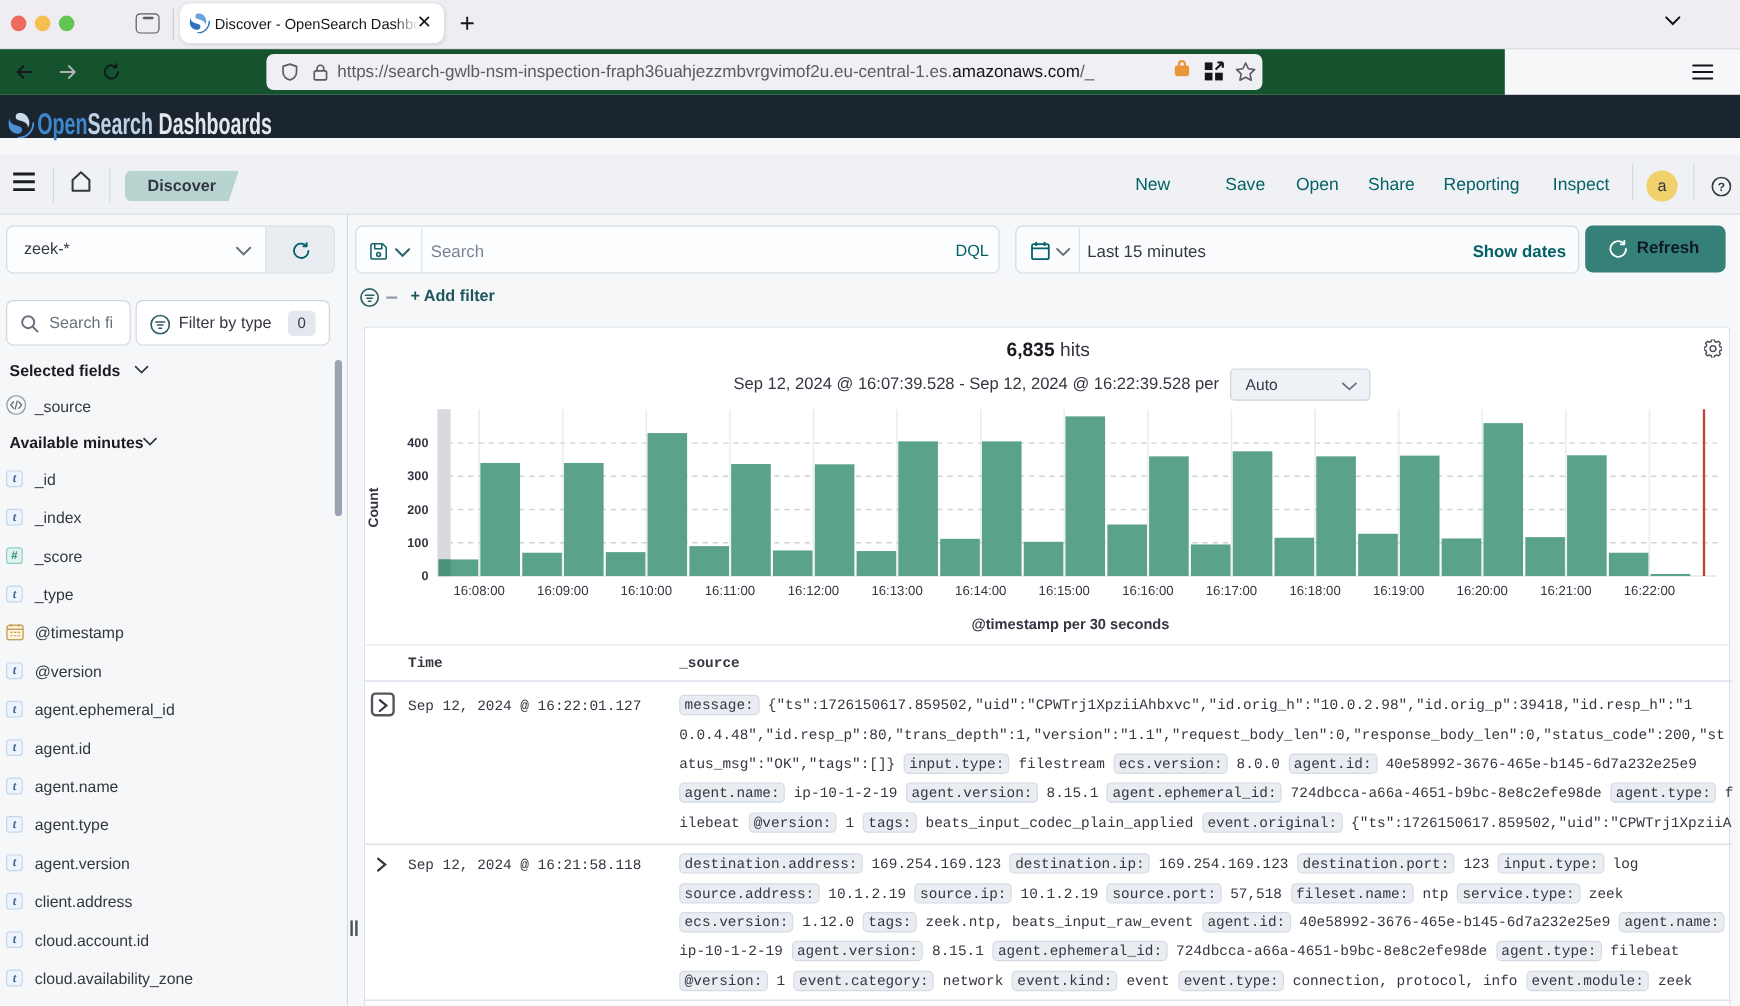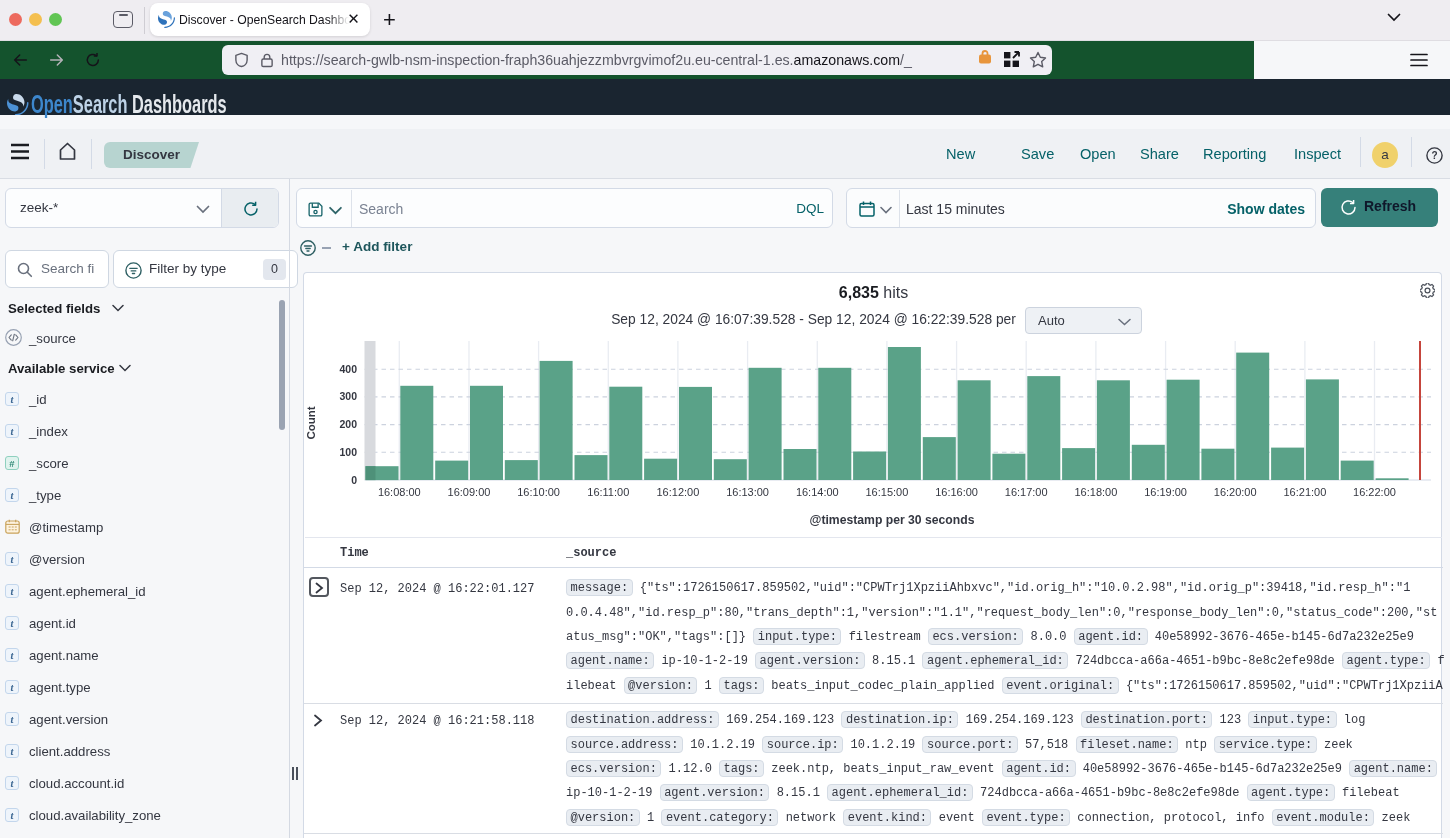--- a/index.html
+++ b/index.html
@@ -47,21 +47,21 @@
 #datepick { left:846px; width:470px; background:#fbfcfd; }
 #lastmin { position:absolute; left:59px; top:12px; font-size:14px; color:#343741; }
 #showdates { position:absolute; right:10px; top:12px; font-size:14px; font-weight:700; color:#056168; }
 #refreshbtn { position:absolute; left:1321px; top:188px; width:117px; height:39px; background:#36807a; border-radius:6px; color:#0f172a; }
 #refreshbtn span { position:absolute; left:43px; top:10px; font-size:14px; font-weight:700; }
 
 
 #sidebar { position:absolute; left:0; top:235px; width:289px; height:603px; background:#f6f7f9; }
 #fldsearch { position:absolute; left:5px; top:15px; width:104px; height:38px; background:#fff; border:1px solid #cfd7e2; border-radius:6px; }
 #fldsearch span { position:absolute; left:35px; top:10px; font-size:13.5px; color:#69707d; white-space:nowrap; overflow:hidden; width:53px; }
-#fltbytype { position:absolute; left:113px; top:15px; width:185px; height:38px; background:#fff; border:1px solid #cfd7e2; border-radius:6px; }
+#fltbytype { position:absolute; left:113px; top:15px; width:162px; height:38px; background:#fff; border:1px solid #cfd7e2; border-radius:6px; }
 #fltbytype .lbl { position:absolute; left:35px; top:10px; font-size:13.5px; color:#343741; }
 #fltbytype .cnt { position:absolute; right:11px; top:8px; width:23px; height:21px; background:#e3e7ee; border-radius:4px; font-size:12.5px; color:#343741; text-align:center; line-height:21px; }
 .sectitle { position:absolute; left:8px; font-size:13.2px; font-weight:700; color:#1a1c21; }
 .fieldrow { position:absolute; left:0; width:280px; height:32px; }
 .fieldrow .fname { position:absolute; left:29px; top:9px; font-size:13.2px; color:#343741; }
 .fbadge { position:absolute; left:5px; top:9px; width:14px; height:14px; border-radius:3px; font-size:10.5px; text-align:center; line-height:14px; font-style:italic; font-family:"Liberation Serif",serif; font-weight:700; }
 .fb-t { background:#eef4fb; border:1px solid #c3d6ec; color:#3c6793; }
 .fb-n { background:#e0f3ee; border:1px solid #8fd0bf; color:#2e8875; }
 #sbscroll { position:absolute; left:279px; top:65px; width:6px; height:130px; background:#9aa3b2; border-radius:3px; }
 #divider { position:absolute; left:289px; top:179px; width:1px; height:659px; background:#d4d9e2; }
@@ -264,21 +264,21 @@
         <path d="M1 1.5 L6 6.5 L11 1.5" fill="none" stroke="#343741" stroke-width="1.5" stroke-linecap="round"></path>
       </svg>
 <div class="fieldrow" style="top:87px;">
  <svg class="abs" style="left:5px;top:7px" width="17" height="17" viewBox="0 0 17 17">
           <circle cx="8.5" cy="8.5" r="7.8" fill="none" stroke="#98a2b3" stroke-width="1.2"></circle>
           <path d="M6.3 5.8 L4 8.5 L6.3 11.2 M10.7 5.8 L13 8.5 L10.7 11.2" fill="none" stroke="#69707d" stroke-width="1.1" stroke-linecap="round" stroke-linejoin="round"></path>
           <path d="M9.3 5.2 L7.7 11.8" stroke="#69707d" stroke-width="1.1" stroke-linecap="round"></path>
         </svg>
  <span class="fname">_source</span>
 </div>
-<div class="sectitle" style="top:126px;">Available service</div>
+<div class="sectitle" style="top:126px;">Available minutes</div>
 <svg class="abs" style="left:119px;top:129px" width="12" height="8" viewBox="0 0 12 8">
         <path d="M1 1.5 L6 6.5 L11 1.5" fill="none" stroke="#343741" stroke-width="1.5" stroke-linecap="round"></path>
       </svg>
 <div class="fieldrow" style="top:148px;">
         <span class="fbadge fb-t">t</span>
         <span class="fname">_id</span>
       </div>
 <div class="fieldrow" style="top:180px;">
         <span class="fbadge fb-t">t</span>
         <span class="fname">_index</span>

